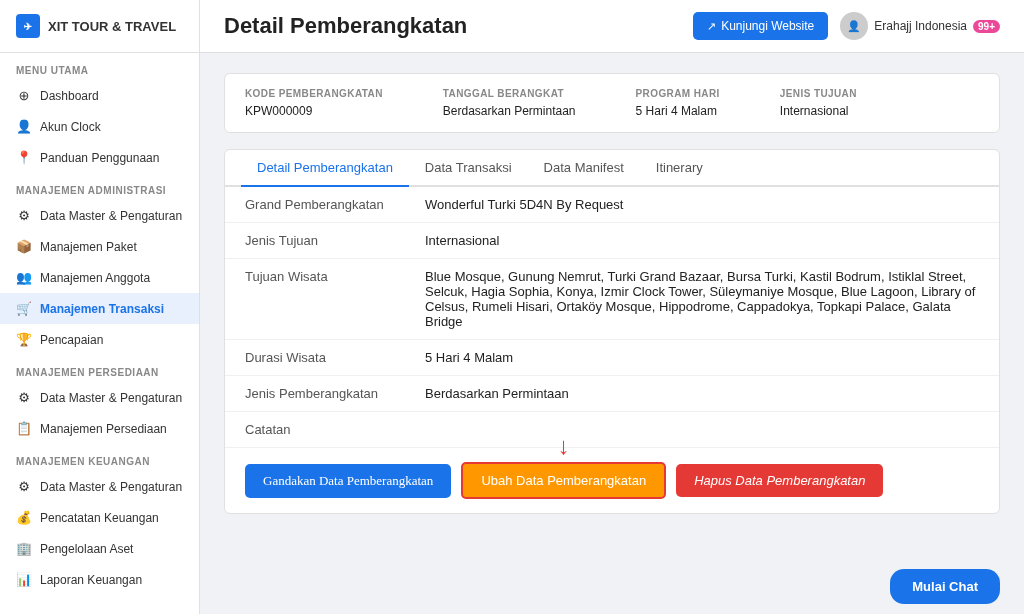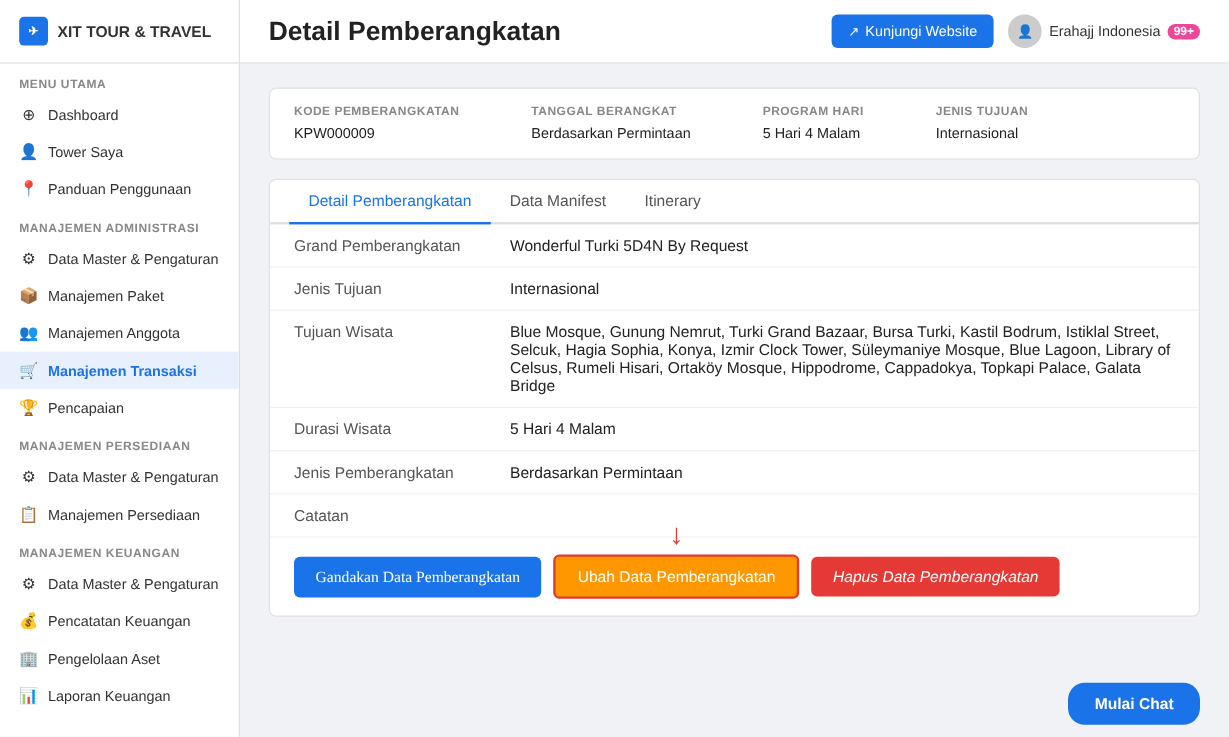--- a/index.html
+++ b/index.html
@@ -267,21 +267,21 @@
     <span>XIT TOUR &amp; TRAVEL</span>
   </div>
 
   <div class="sidebar-section-title">MENU UTAMA</div>
   <div class="sidebar-item">
     <span class="sidebar-icon">⊕</span>
     <span>Dashboard</span>
   </div>
   <div class="sidebar-item">
     <span class="sidebar-icon">👤</span>
-    <span>Tower Saya</span>
+    <span>Akun Clock</span>
   </div>
   <div class="sidebar-item">
     <span class="sidebar-icon">📍</span>
     <span>Panduan Penggunaan</span>
   </div>
 
   <div class="sidebar-section-title">MANAJEMEN ADMINISTRASI</div>
   <div class="sidebar-item">
     <span class="sidebar-icon">⚙</span>
     <span>Data Master &amp; Pengaturan</span>
@@ -370,20 +370,23 @@
       </div>
     </div>
 
     <div class="card">
 
       <div class="tabs">
         <div class="tab active">
           <span>Detail Pemberangkatan</span>
         </div>
         <div class="tab">
+          <span>Data Transaksi</span>
+        </div>
+        <div class="tab">
           <span>Data Manifest</span>
         </div>
         <div class="tab">
           <span>Itinerary</span>
         </div>
       </div>
 
       <div class="detail-table">
         <div class="detail-row">
           <div class="detail-label">Grand Pemberangkatan</div>

